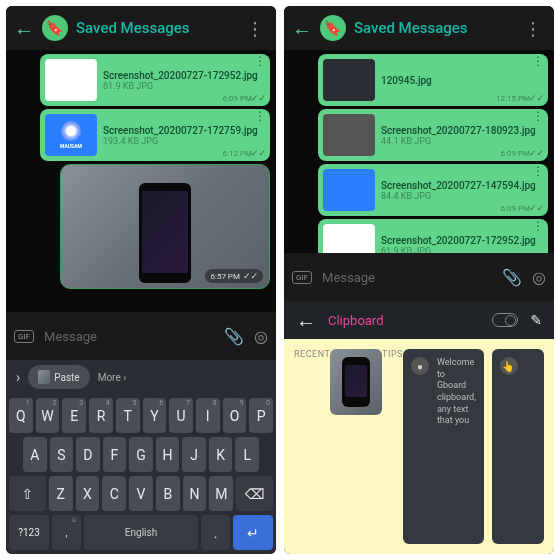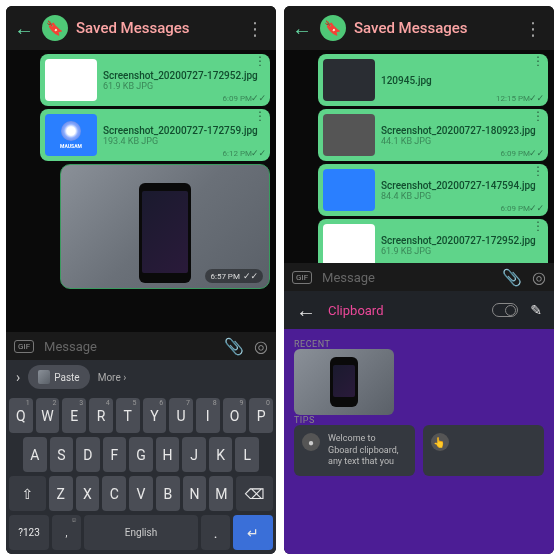--- a/index.html
+++ b/index.html
@@ -2,21 +2,21 @@
 <html><head>
 <meta charset="utf-8">
 <style>
 *{margin:0;padding:0;box-sizing:border-box;font-family:Roboto,Arial,sans-serif}
 body{background:#fff;width:560px;height:560px;overflow:hidden}
 .wrap{display:flex;gap:8px;padding:6px;background:#fff}
 .phone{width:270px;height:548px;background:#000;border-radius:6px;overflow:hidden;display:flex;flex-direction:column}
 .hdr{display:flex;align-items:center;height:44px;padding:0 8px;background:#1a1a1a;gap:8px}
 .back{color:#66d9a3;font-size:20px}
 .bm{width:26px;height:26px;border-radius:50%;background:#4fc877;display:flex;align-items:center;justify-content:center;color:#000;font-size:14px}
-.title{color:#fca5a5;font-weight:500;font-size:15px;flex:1}
+.title{color:#14b8a6;font-weight:500;font-size:15px;flex:1}
 .more{color:#aaa;font-size:18px;padding:0 4px}
 .chat{flex:1;background:#0a0a0a;overflow-y:hidden;padding:4px 6px;display:flex;flex-direction:column;gap:3px}
 .msg{align-self:flex-end;display:flex;background:#5fd48a;border-radius:8px;padding:5px;gap:6px;max-width:230px;width:100%;position:relative}
 .thumb{width:52px;height:42px;border-radius:4px;flex-shrink:0}
 .tw{background:#fff}
 .tb{background:#2a7fff;display:flex;flex-direction:column;align-items:center;justify-content:center}
 .tb-ico{width:20px;height:20px;border-radius:50%;background:radial-gradient(circle,#fff 30%,#88aaff 50%,#4466cc)}
 .tb-lbl{color:#fff;font-size:5px;font-weight:bold;margin-top:2px}
 .td{background:#2a2d33}
 .tg{background:#555}
@@ -24,21 +24,21 @@
 .fname{color:#114d2e;font-size:10px;font-weight:500;white-space:nowrap;overflow:hidden}
 .fsize{color:#3a8858;font-size:9px}
 .mtime{position:absolute;bottom:3px;right:18px;color:#3a8858;font-size:8px}
 .chk{position:absolute;bottom:3px;right:4px;color:#2d7349;font-size:9px}
 .dots{position:absolute;top:6px;right:4px;color:#2a5a3d;font-size:12px;line-height:0.3}
 .photo{align-self:flex-end;width:210px;height:125px;border-radius:10px;background:linear-gradient(135deg,#8a9098 0%,#6a7078 50%,#5a6068 100%);border:1px solid #3a9a5f;position:relative;overflow:hidden}
 .phone-img{position:absolute;left:50%;top:18px;transform:translateX(-50%);width:52px;height:100px;background:#0a0a0a;border-radius:6px}
 .phone-scr{position:absolute;left:3px;top:8px;right:3px;bottom:10px;background:linear-gradient(135deg,#1a1a2e,#2a1a3a);border-radius:2px}
 .ptime{position:absolute;bottom:5px;right:6px;background:rgba(0,0,0,0.4);color:#ddd;font-size:8px;padding:2px 5px;border-radius:8px}
 .ptime .chk{position:static;margin-left:3px;color:#ddd}
-.input{display:flex;align-items:center;height:28px;background:#1a1a1a;padding:0 8px;gap:10px}
+.input{display:flex;align-items:center;height:48px;background:#1a1a1a;padding:0 8px;gap:10px}
 .gif{border:1px solid #777;color:#999;font-size:8px;padding:1px 3px;border-radius:3px}
 .ph{color:#666;font-size:13px;flex:1}
 .clip,.cam{color:#888;font-size:16px}
 .kbar{display:flex;align-items:center;height:34px;background:#2a2d33;padding:0 10px;gap:8px}
 .chev{color:#ccc;font-size:14px}
 .paste{background:#4a4d55;color:#ddd;font-size:10px;padding:5px 10px;border-radius:14px;display:flex;align-items:center;gap:4px}
 .paste-ico{width:12px;height:14px;background:linear-gradient(135deg,#8a9098,#5a6068);border-radius:2px}
 .morep{color:#aaa;font-size:10px}
 .kb{background:#2a2d33;padding:4px 3px;display:flex;flex-direction:column;gap:4px}
 .krow{display:flex;gap:3px;justify-content:center}
@@ -46,21 +46,21 @@
 .key sup{position:absolute;top:1px;right:3px;font-size:7px;color:#999}
 .key.wide{flex:1.4}
 .key.dark{background:#383b42}
 .key.space{flex:4;font-size:10px;color:#ccc}
 .key.ent{background:#3a6fd8}
 .cbhdr{display:flex;align-items:center;height:38px;background:#202328;padding:0 12px;gap:12px}
 .cbtitle{color:#ec4899;font-size:13px;flex:1}
 .toggle{width:26px;height:14px;border:1.5px solid #888;border-radius:8px;position:relative}
 .toggle::after{content:"";position:absolute;right:1px;top:1px;width:9px;height:9px;border:1.5px solid #888;border-radius:50%}
 .pencil{color:#e8e8e8;font-size:14px}
-.cbbody{flex:1;background:#4c1d95;padding:10px;display:flex;flex-direction:column;}
+.cbbody{flex:1;background:#fef9c3;padding:10px;display:flex;flex-direction:row;}
 .sect{color:#888;font-size:9px;letter-spacing:0.5px}
 .cbthumb{width:100px;height:66px;border-radius:6px;background:linear-gradient(135deg,#8a9098 0%,#5a6068 100%);position:relative;overflow:hidden}
 .cbthumb .phone-img{width:28px;height:50px;top:8px}
 .tips{display:flex;gap:8px}
 .tip{flex:1;background:#34383f;border-radius:6px;padding:8px;display:flex;gap:8px;align-items:flex-start}
 .tip-ico{width:18px;height:18px;border-radius:50%;background:#555;display:flex;align-items:center;justify-content:center;color:#ccc;font-size:10px;flex-shrink:0}
 .tip-txt{color:#bbb;font-size:9px;line-height:1.3}
 </style>
 </head>
 <body>

